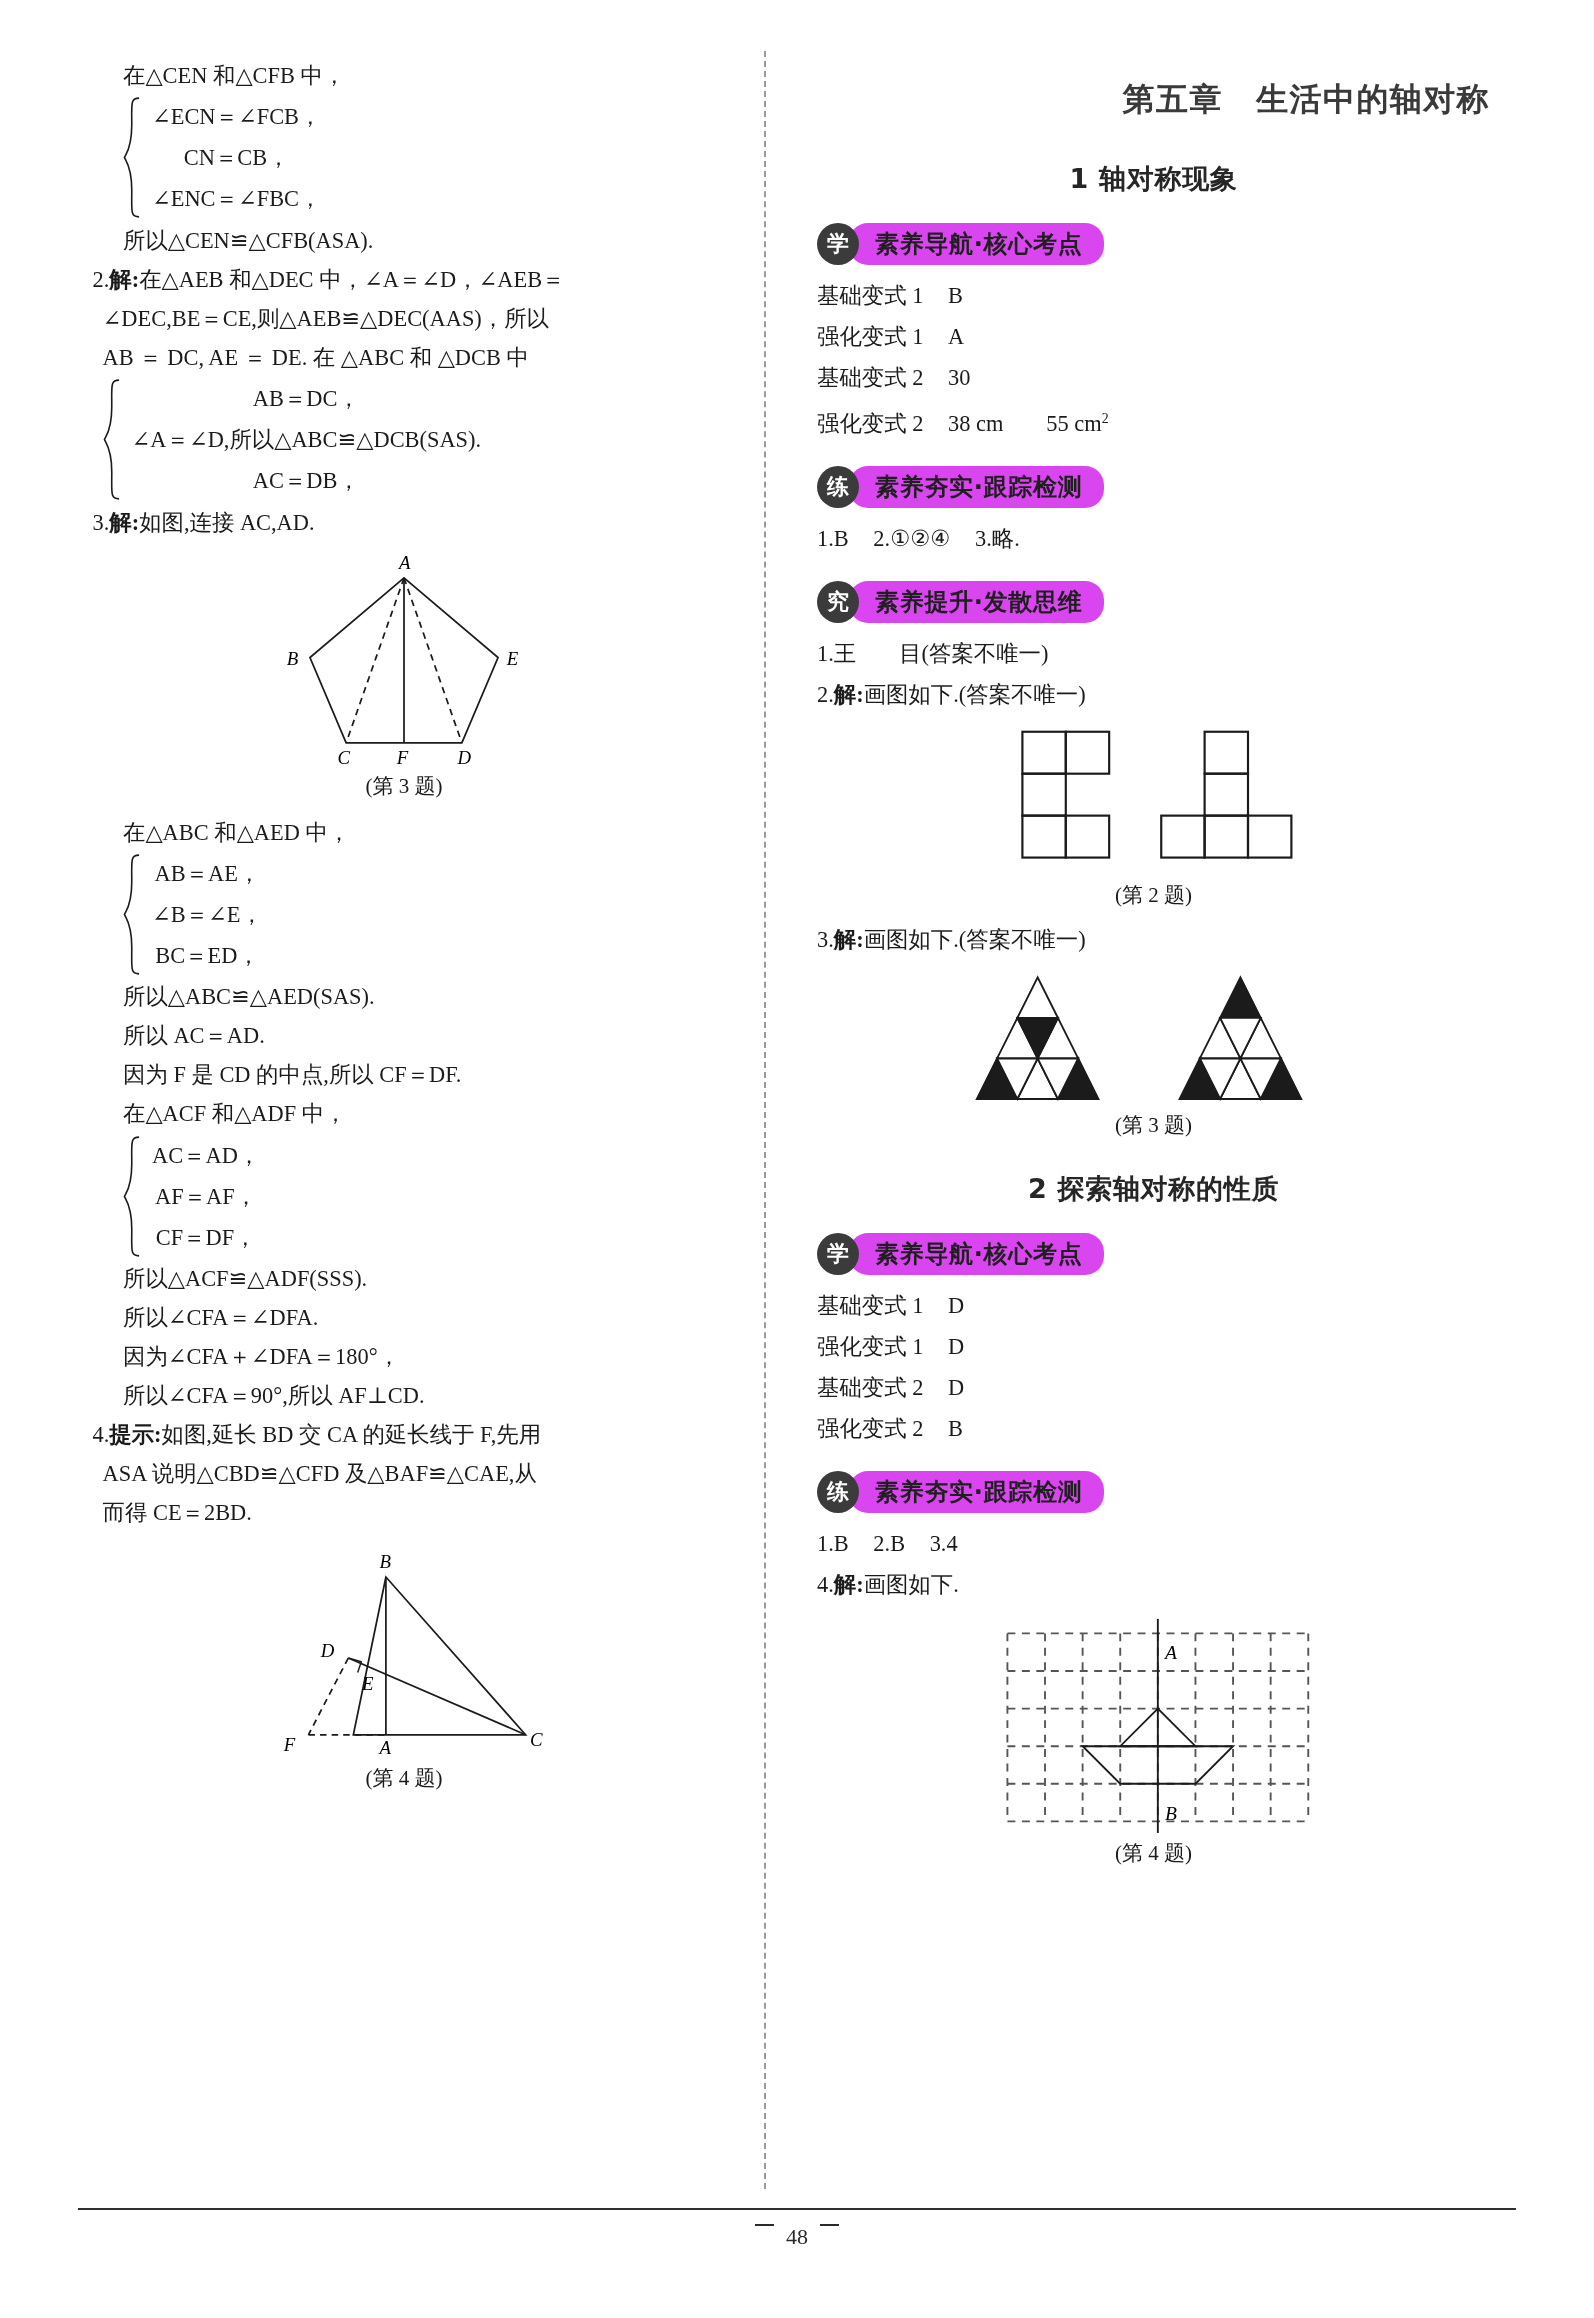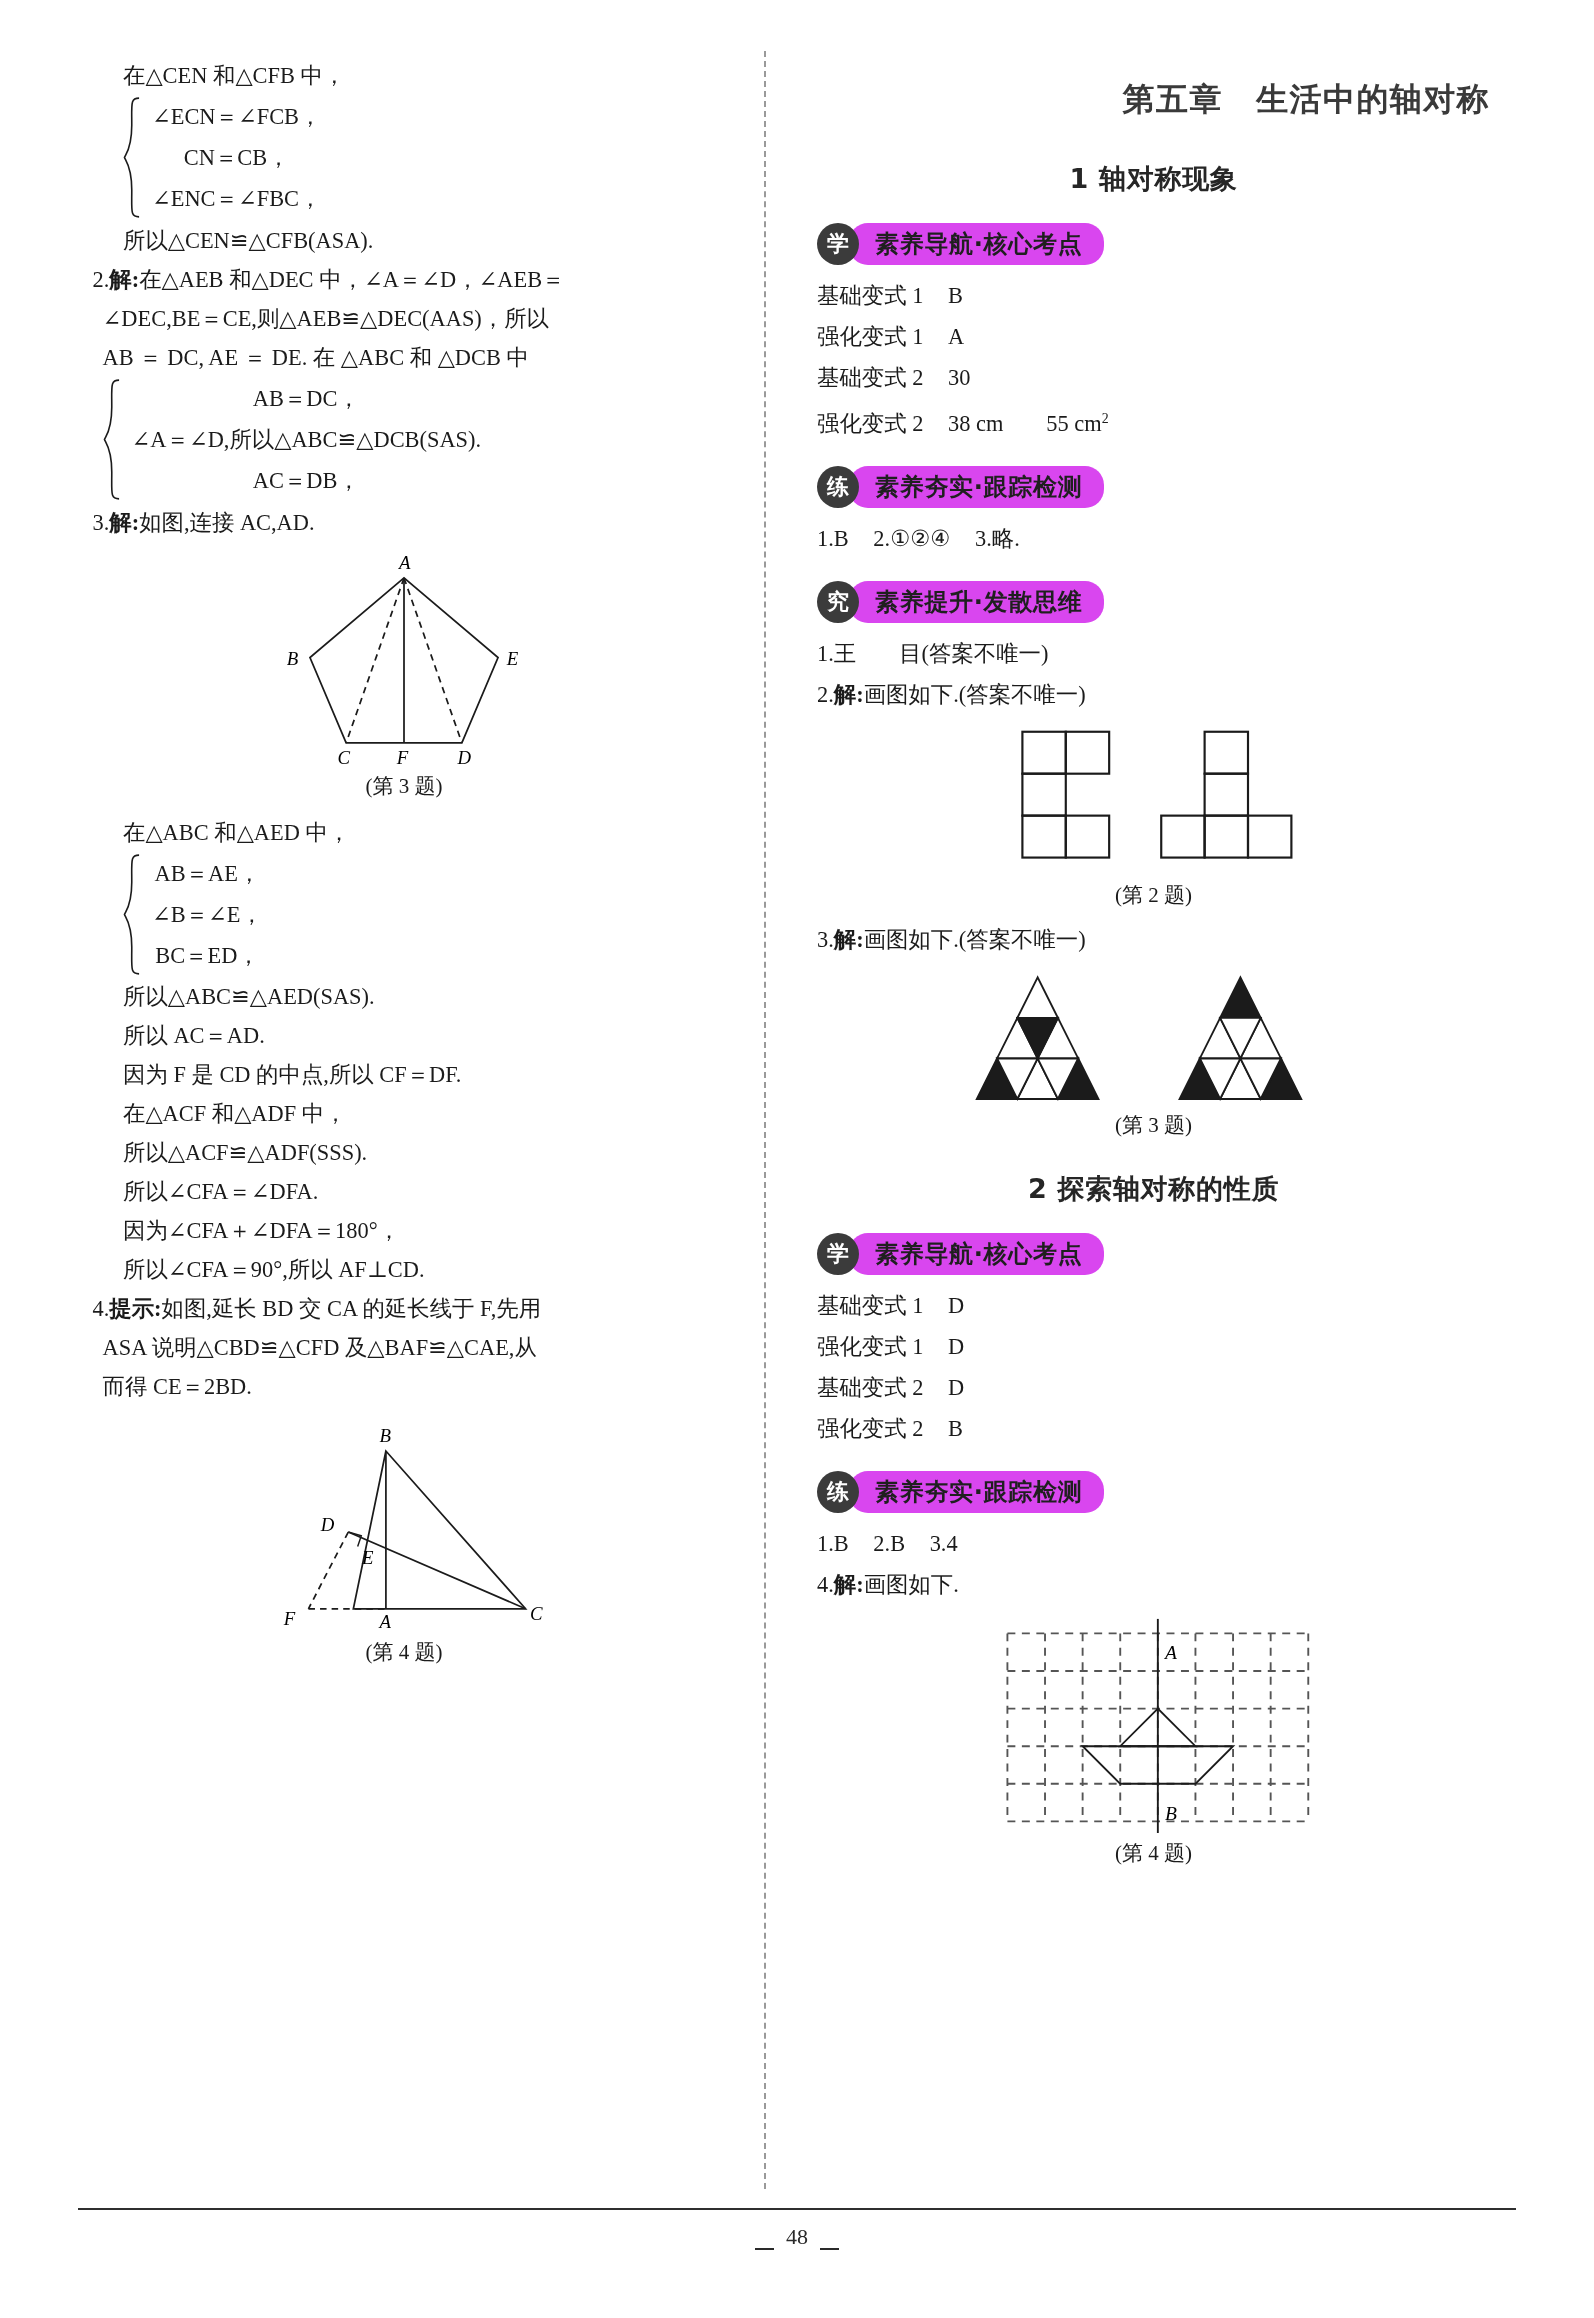--- a/index.html
+++ b/index.html
@@ -68,21 +68,21 @@
     font-weight:bold;font-size:24px;letter-spacing:0.7px;
     color:#1f1f1f;
   }
   .ansline{font-size:22.4px;line-height:41px;white-space:nowrap;}
   .ansline .gap{display:inline-block;width:24.6px;}
   .ansline .gap-l{display:inline-block;width:43px;}
 
   
   .footer{
     position:absolute;left:0;right:0;bottom:69px;
-    display:flex;align-items:flex-end;justify-content:center;
+    display:flex;align-items:flex-start;justify-content:center;
     font-size:22px;color:#2a2a2a;
   }
   .footer .dash{width:19px;height:2.2px;background:#2a2a2a;margin:0 11.6px;}
   .rule{
     position:absolute;left:78px;right:78px;bottom:109px;
     border-top:2.2px solid #2f2f2f;
   }
   sup{font-size:0.62em;vertical-align:super;}
 </style>
 </head>
@@ -163,20 +163,32 @@
         <div class="ln">∠B＝∠E，</div>
         <div class="ln">BC＝ED，</div>
       </div>
     </div>
 
     <div class="ln indent">所以△ABC≌△AED(SAS).</div>
     <div class="ln indent">所以 AC＝AD.</div>
     <div class="ln indent">因为 F 是 CD 的中点,所以 CF＝DF.</div>
     <div class="ln indent">在△ACF 和△ADF 中，</div>
 
+    <div class="sys">
+      <div class="brace">
+        <svg viewBox="0 0 26 170" preserveAspectRatio="none">
+          <path d="M22 3 C10 3 12 10 12 40 C12 72 4 80 2 85 C4 90 12 98 12 130 C12 160 10 167 22 167" fill="none" stroke="#1b1b1b" stroke-width="2.2"></path>
+        </svg>
+      </div>
+      <div class="rows">
+        <div class="ln">AC＝AD，</div>
+        <div class="ln">AF＝AF，</div>
+        <div class="ln">CF＝DF，</div>
+      </div>
+    </div>
 
     <div class="ln indent">所以△ACF≌△ADF(SSS).</div>
     <div class="ln indent">所以∠CFA＝∠DFA.</div>
     <div class="ln indent">因为∠CFA＋∠DFA＝180°，</div>
     <div class="ln indent">所以∠CFA＝90°,所以 AF⊥CD.</div>
 
     <div class="ln" style="padding-left:14.5px">
       <span>4.</span><span class="bold">提示:</span><span>如图,延长 BD 交 CA 的延长线于 F,先用</span>
     </div>
     <div class="ln indent2">ASA 说明△CBD≌△CFD 及△BAF≌△CAE,从</div>

